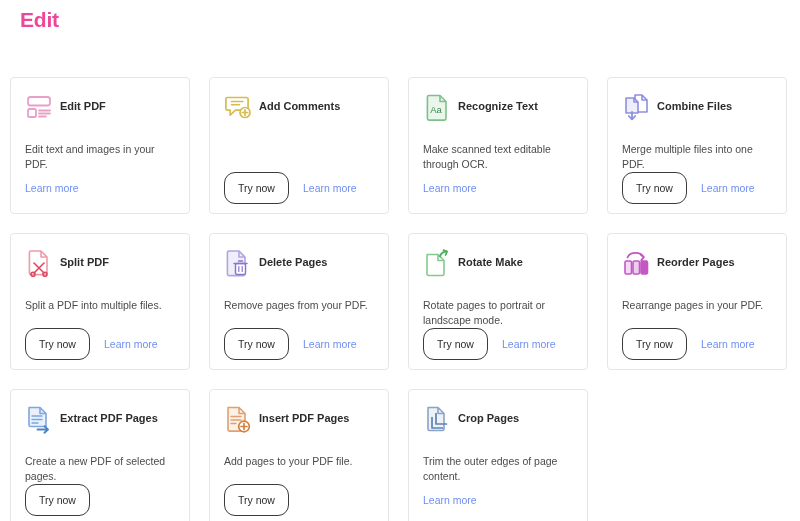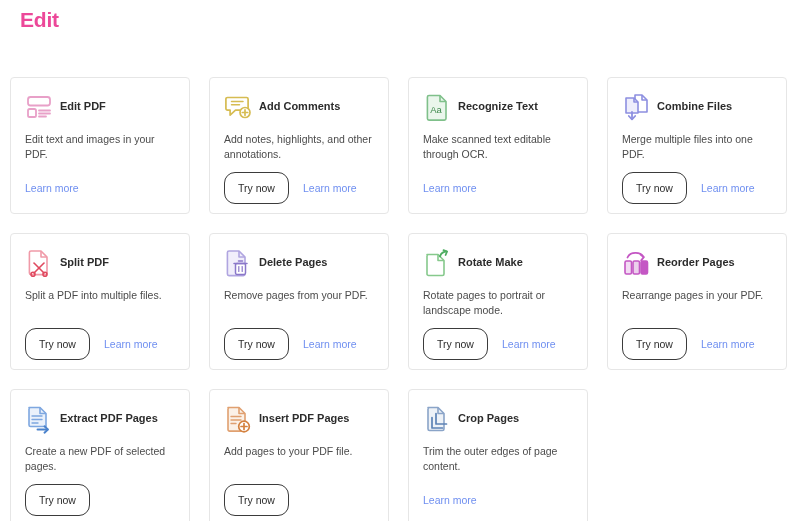--- a/index.html
+++ b/index.html
@@ -67,21 +67,21 @@
   }
 
   .card-title {
     font-size: 11px;
     font-weight: bold;
     color: #2c2c2c;
     line-height: 1.2;
   }
 
   .card-desc {
-    margin-top: 9px;
+    margin-top: 19px;
     font-size: 10.5px;
     line-height: 1.45;
     color: #4b4b4b;
     max-width: 158px;
   }
 
   .card-actions {
     position: absolute;
     left: 14px;
     bottom: 14px;
@@ -150,21 +150,20 @@
               <path d="M3.5 5.5 h19 a1.6 1.6 0 0 1 1.6 1.6 v9.4 a1.6 1.6 0 0 1 -1.6 1.6 h-11 l-5.4 5 v-5 h-2.6 a1.6 1.6 0 0 1 -1.6 -1.6 v-9.4 a1.6 1.6 0 0 1 1.6 -1.6 z" fill="none" stroke="#d6bc52" stroke-width="1.7" stroke-linejoin="round"></path>
               <line x1="7.5" y1="9.5" x2="19" y2="9.5" stroke="#d6bc52" stroke-width="1.5" stroke-linecap="round"></line>
               <line x1="7.5" y1="12.8" x2="15.5" y2="12.8" stroke="#d6bc52" stroke-width="1.5" stroke-linecap="round"></line>
               <circle cx="21" cy="20.5" r="5" fill="#fff" stroke="#d6bc52" stroke-width="1.7"></circle>
               <line x1="21" y1="17.8" x2="21" y2="23.2" stroke="#d6bc52" stroke-width="1.7" stroke-linecap="round"></line>
               <line x1="18.3" y1="20.5" x2="23.7" y2="20.5" stroke="#d6bc52" stroke-width="1.7" stroke-linecap="round"></line>
             </svg>
           </span>
           <span class="card-title">Add Comments</span>
         </div>
-        <div class="card-desc">Add notes, highlights, and other annotations.</div>
         <div class="card-actions">
           <button class="try-now">Try now</button>
           <a class="learn-more">Learn more</a>
         </div>
       </div>
       <div class="card">
         <div class="card-head">
           <span class="card-icon">
             <svg width="28" height="30" viewBox="0 0 28 30">
               <path d="M6 3.5 h11 l6 6 v17 a1.6 1.6 0 0 1 -1.6 1.6 h-15.4 a1.6 1.6 0 0 1 -1.6 -1.6 v-21.4 a1.6 1.6 0 0 1 1.6 -1.6 z" fill="#eaf6ec" stroke="#7fc08a" stroke-width="1.6" stroke-linejoin="round"></path>

